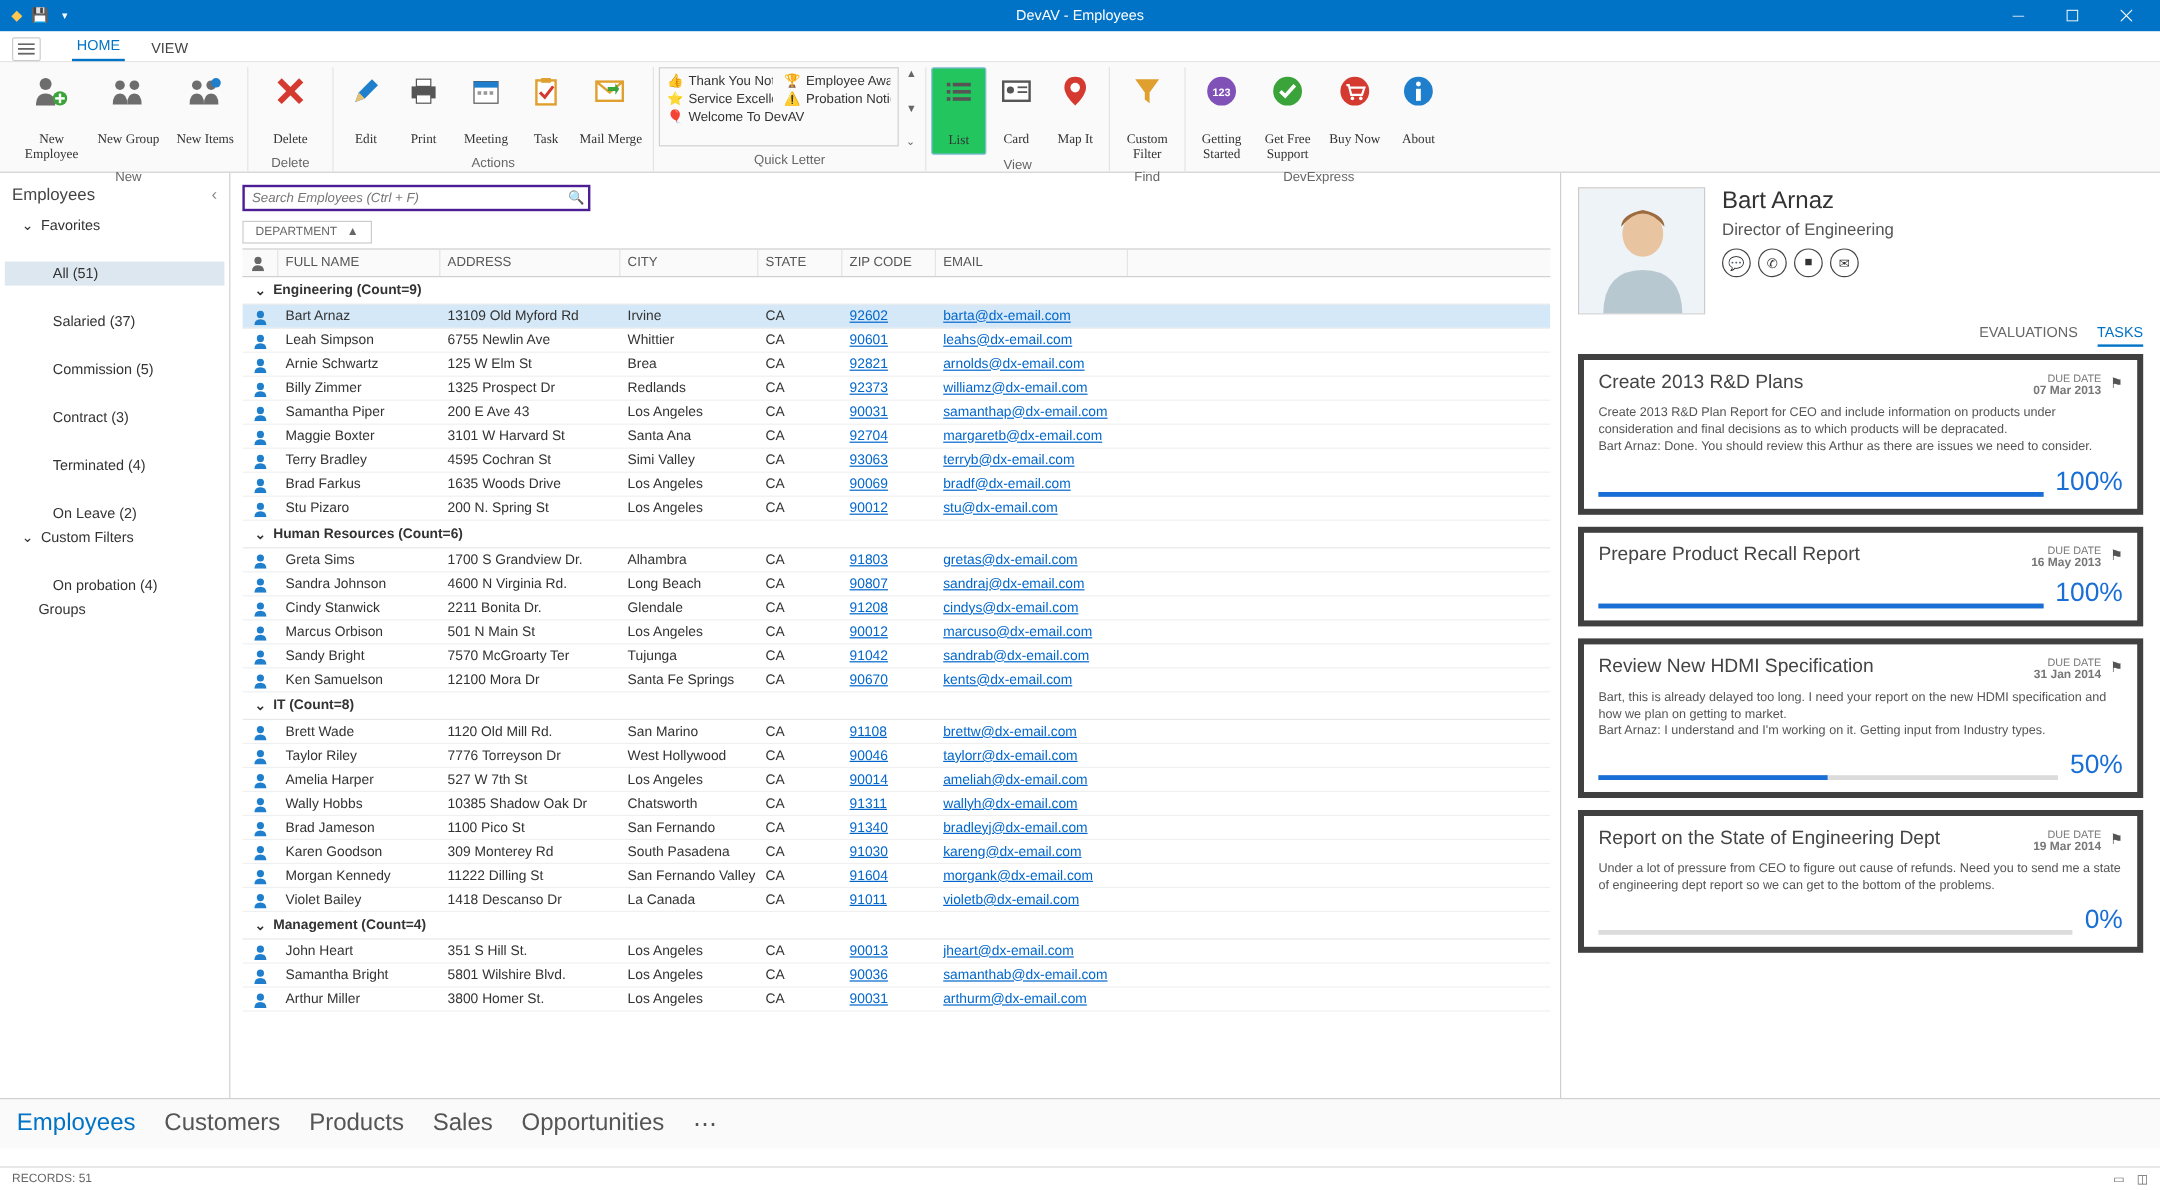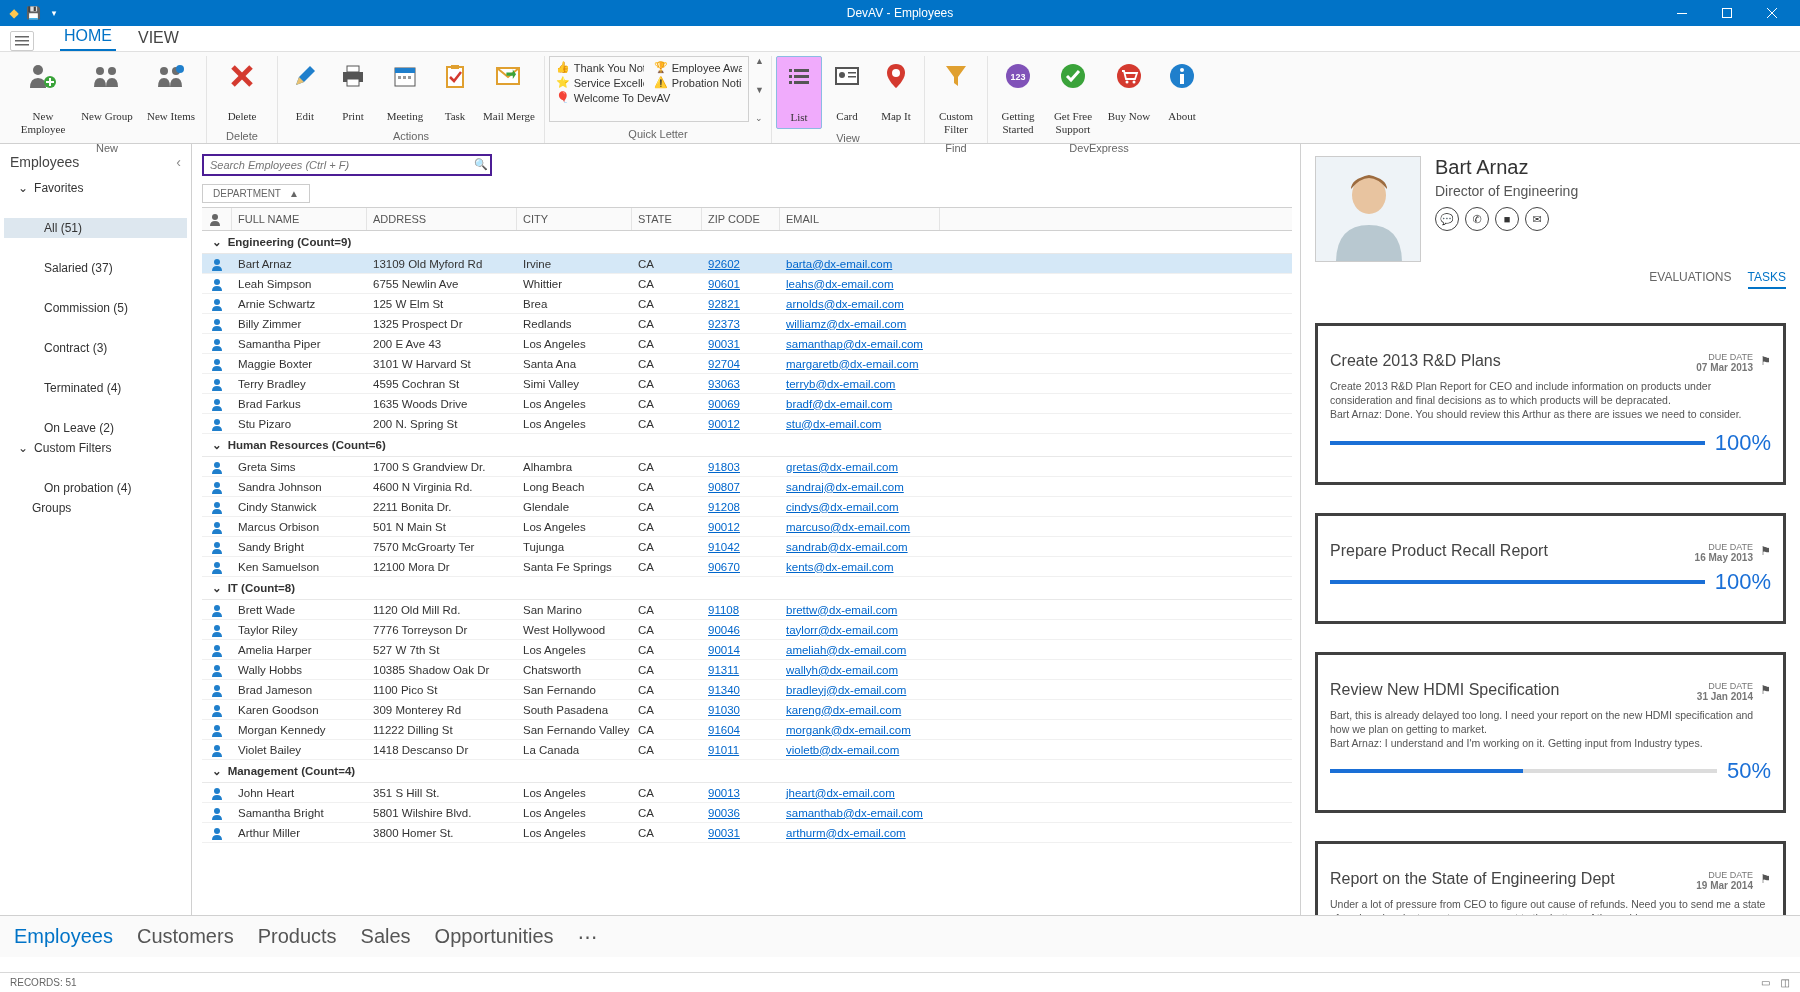--- a/index.html
+++ b/index.html
@@ -9,32 +9,32 @@
 
 .titlebar { height: 26px; background: #0173c7; color: #fff; display: flex; align-items: center; padding: 0 6px; position: relative; }
 .titlebar .qat { display: flex; gap: 4px; align-items: center; }
 .titlebar .qat-icon { width: 16px; height: 16px; display: flex; align-items: center; justify-content: center; }
 .titlebar .title { position: absolute; left: 50%; transform: translateX(-50%); font-size: 12px; }
 .titlebar .winbtns { margin-left: auto; display: flex; }
 .titlebar .winbtn { width: 45px; height: 26px; display: flex; align-items: center; justify-content: center; cursor: pointer; }
 
 
 .ribbon-tabs { height: 26px; background: #fff; display: flex; align-items: flex-end; padding: 0 10px; gap: 18px; border-bottom: 1px solid #e0e0e0; }
-.ribbon-tabs .tab { padding: 4px 4px; font-size: 16px; cursor: pointer; color: #444; }
+.ribbon-tabs .tab { padding: 4px 4px; font-size: 12px; cursor: pointer; color: #444; }
 .ribbon-tabs .tab.active { color: #0173c7; border-bottom: 2px solid #0173c7; }
 .ribbon-tabs .menu-icon { width: 24px; height: 20px; display: flex; align-items: center; justify-content: center; border: 1px solid #ccc; border-radius: 2px; cursor: pointer; margin-right: 8px; }
 
 
 .ribbon { height: 92px; background: #fafafa; border-bottom: 1px solid #d0d0d0; display: flex; padding: 4px 8px 0 8px; }
 .rgroup { display: flex; flex-direction: column; padding: 0 4px; border-right: 1px solid #e4e4e4; }
 .rgroup:last-child { border-right: none; }
 .rgroup .btns { display: flex; gap: 2px; flex: 1; }
 .rgroup .glabel { text-align: center; font-size: 11px; color: #666; padding: 3px 0; }
 .rbtn { width: 62px; display: flex; flex-direction: column; align-items: center; justify-content: flex-start; padding: 4px 2px; cursor: pointer; border-radius: 2px; }
-.rbtn.pressed { background: #f0abfc; border: 1px solid #8bbbe2; }
+.rbtn.pressed { background: #22c55e; border: 1px solid #8bbbe2; }
 .rbtn .ricon { width: 32px; height: 32px; display: flex; align-items: center; justify-content: center; }
 .rbtn .rlabel { font-size: 11px; text-align: center; line-height: 1.15; margin-top: 18px; font-family: Liberation Serif, serif; }
 
 .qlbox { border: 1px solid #d0d0d0; width: 200px; height: 66px; padding: 4px 6px; display: flex; flex-direction: column; gap: 2px; font-size: 11px; }
 .qlbox .qlrow { display: flex; gap: 10px; }
 .qlbox .qlitem { display: flex; align-items: center; gap: 4px; flex: 1; white-space: nowrap; overflow: hidden; }
 .qlexpand { display: flex; flex-direction: column; justify-content: space-between; padding-left: 4px; }
 .qlexpand span { width: 12px; height: 12px; cursor: pointer; font-size: 9px; color: #666; }
 
 
@@ -71,28 +71,28 @@
 .det-photo { width: 106px; height: 106px; border: 1px solid #ccc; background: linear-gradient(135deg,#f7e2c8 0 45%, #e8f0f6 45% 100%); position: relative; overflow: hidden; }
 .det-name { font-size: 20px; font-weight: 400; margin-bottom: 4px; }
 .det-title { font-size: 14px; color: #555; margin-bottom: 8px; }
 .det-icons { display: flex; gap: 6px; }
 .det-icons .ci { width: 24px; height: 24px; border: 1.5px solid #444; border-radius: 50%; display: flex; align-items: center; justify-content: center; cursor: pointer; font-size: 11px; }
 
 .det-tabs { margin-left: auto; display: flex; gap: 16px; font-size: 12px; margin-bottom: 6px; justify-content: flex-end; }
 .det-tabs span { cursor: pointer; color: #666; padding-bottom: 3px; }
 .det-tabs span.active { color: #0173c7; border-bottom: 2px solid #0173c7; }
 
-.task-card { border: 3px solid #404040; padding: 26px 12px; margin-bottom: 10px; margin-top: 28px; }
+.task-card { border: 5px solid #404040; padding: 10px 12px; margin-bottom: 10px; }
 .task-card .thead { display: flex; justify-content: space-between; align-items: flex-start; margin-bottom: 6px; }
 .task-card .ttitle { font-size: 16px; color: #444; }
 .task-card .tdue { text-align: right; font-size: 10px; color: #777; position: relative; padding-right: 18px; }
 .task-card .tdue .lbl { display: block; font-size: 9px; }
 .task-card .tdue .flag { position: absolute; right: 0; top: 2px; font-size: 12px; color: #555; }
 .task-card .tdesc { font-size: 10.5px; color: #555; margin-bottom: 8px; line-height: 1.35; }
-.task-card .tfoot { display: flex; align-items: center; gap: 10px; }
+.task-card .tfoot { display: flex; align-items: flex-end; gap: 10px; }
 .task-card .progress { flex: 1; height: 4px; background: #dcdcdc; position: relative; }
 .task-card .progress .fill { position: absolute; left: 0; top: 0; bottom: 0; background: #1a6fd6; }
 .task-card .pct { font-size: 22px; color: #1a6fd6; font-weight: 400; }
 
 
 .bottombar { height: 42px; border-top: 1px solid #d0d0d0; display: flex; align-items: center; padding: 0 14px; gap: 24px; background: #fafafa; }
 .bottombar .navlink { font-size: 20px; color: #555; cursor: pointer; font-weight: 300; }
 .bottombar .navlink.active { color: #0173c7; }
 
 .statusbar { height: 20px; border-top: 1px solid #d8d8d8; font-size: 10px; color: #666; display: flex; align-items: center; padding: 0 10px; margin-top: 15px; }

